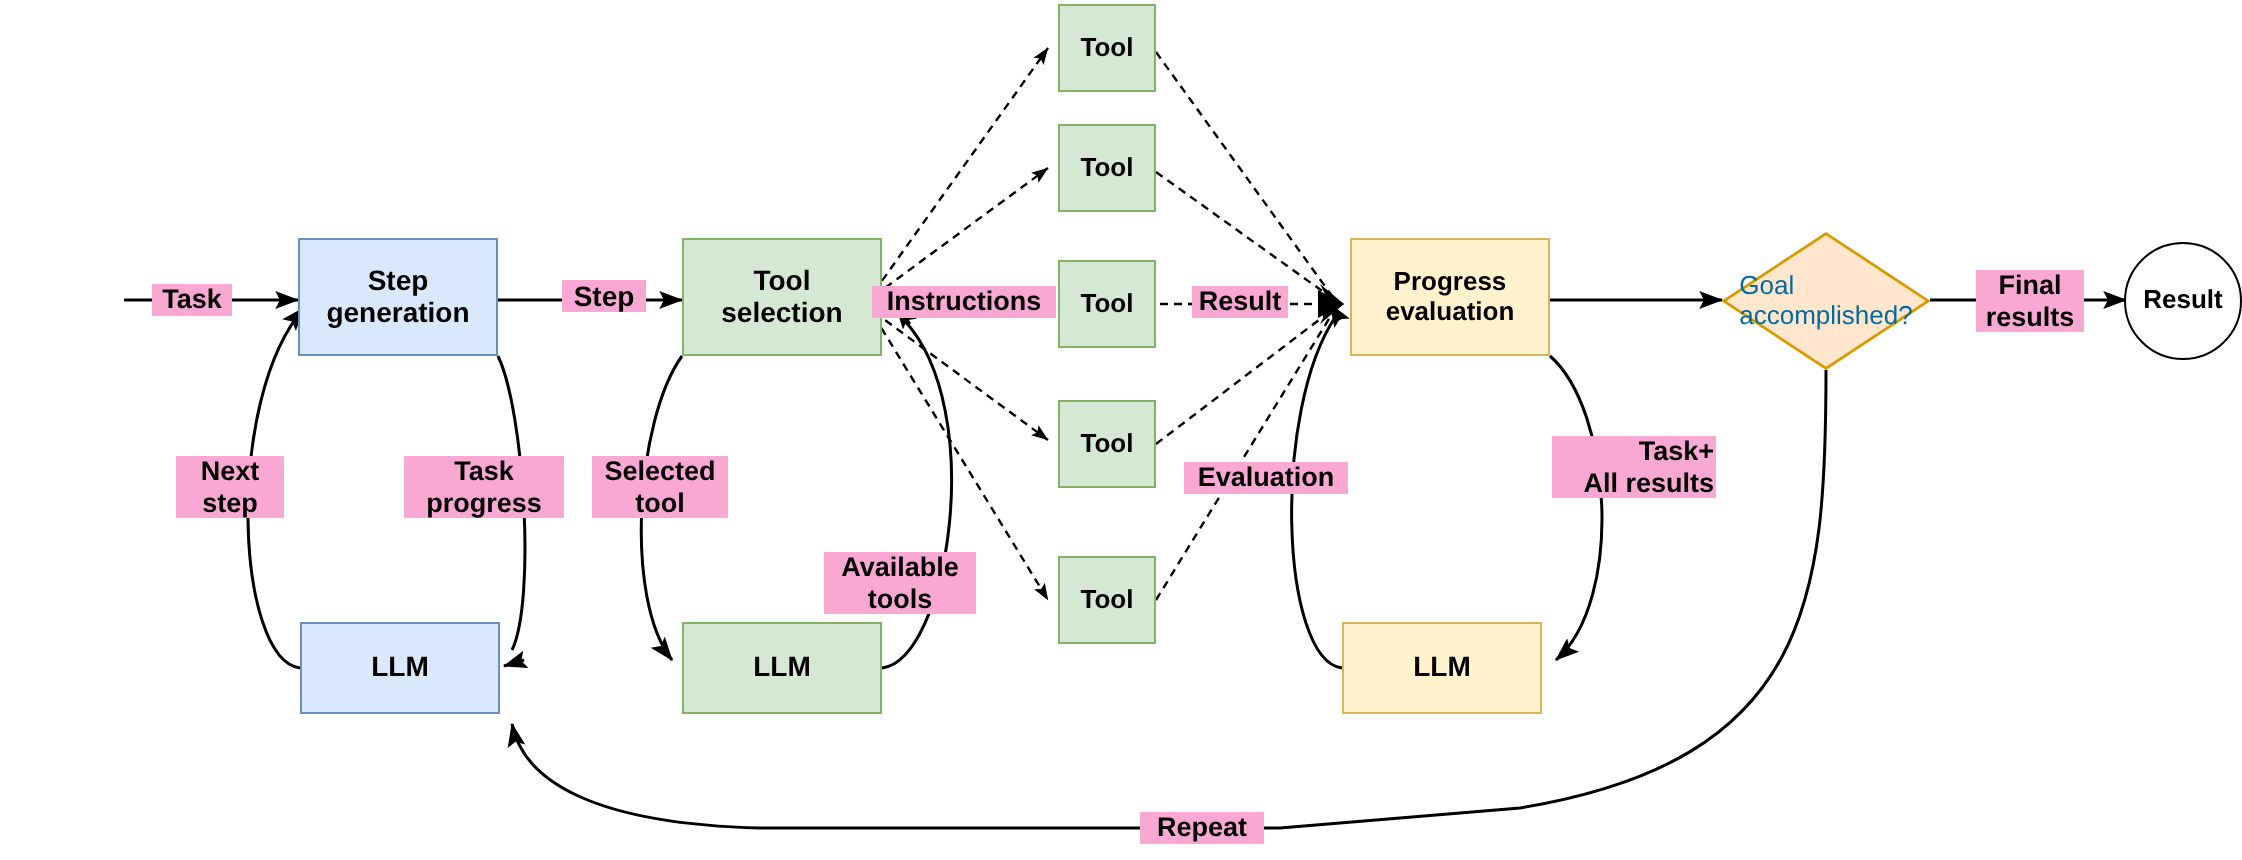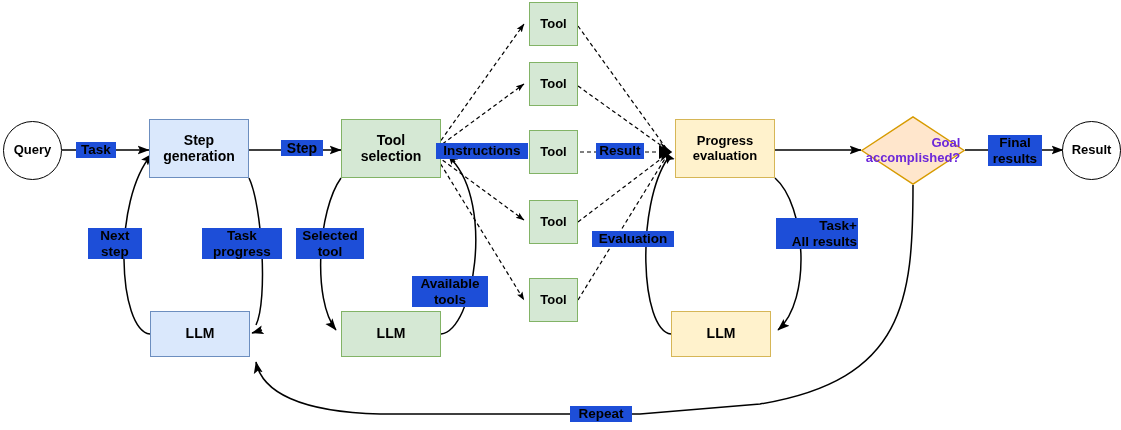--- a/index.html
+++ b/index.html
@@ -57,36 +57,36 @@
     justify-content: center;
   }
   .diamond-shape {
     position: absolute;
     left: 0; top: 0;
     width: 100%; height: 100%;
   }
   .diamond-label {
     position: relative;
     z-index: 2;
-    font-weight: bold;
+    font-weight: normal;
     font-size: 13px;
-    text-align: right;
+    text-align: left;
     line-height: 1.12;
-    color: #6d28d9;
+    color: #0369a1;
     white-space: pre-line;
   }
   .edge-label {
     position: absolute;
     font-weight: bold;
     font-size: 13.5px;
     color: #000000;
     text-align: center;
     line-height: 1.15;
     white-space: pre-line;
-    background: #1d4ed8;
+    background: #f9a8d4;
     padding: 0 1px;
   }
   .t-14 { font-size: 14px; }
   .t-13 { font-size: 13px; }
 </style>
 </head>
 <body>
 
 <div id="diagram-root">
 
@@ -142,23 +142,20 @@
       <path d="M578,222 L666,155"></path>
       <path d="M578,300 L666,157"></path>
     </g>
 
     <g>
       <path d="M660,142 L672,152 L660,162 L665,152 z" fill="#000000"></path>
       <path d="M659,145 L672,152 L659,159 z" fill="#000000"></path>
     </g>
   </svg>
 
-  <div class="node node-circle" style="left:3px; top:121px; width:59px; height:59px;">
-    <span>Query</span>
-  </div>
 
   <div class="node node-rect node-blue t-14" style="left:149px; top:119px; width:100px; height:59px;">
     <span>Step
 generation</span>
   </div>
 
   <div class="node node-rect node-green t-14" style="left:341px; top:119px; width:100px; height:59px;">
     <span>Tool
 selection</span>
   </div>

